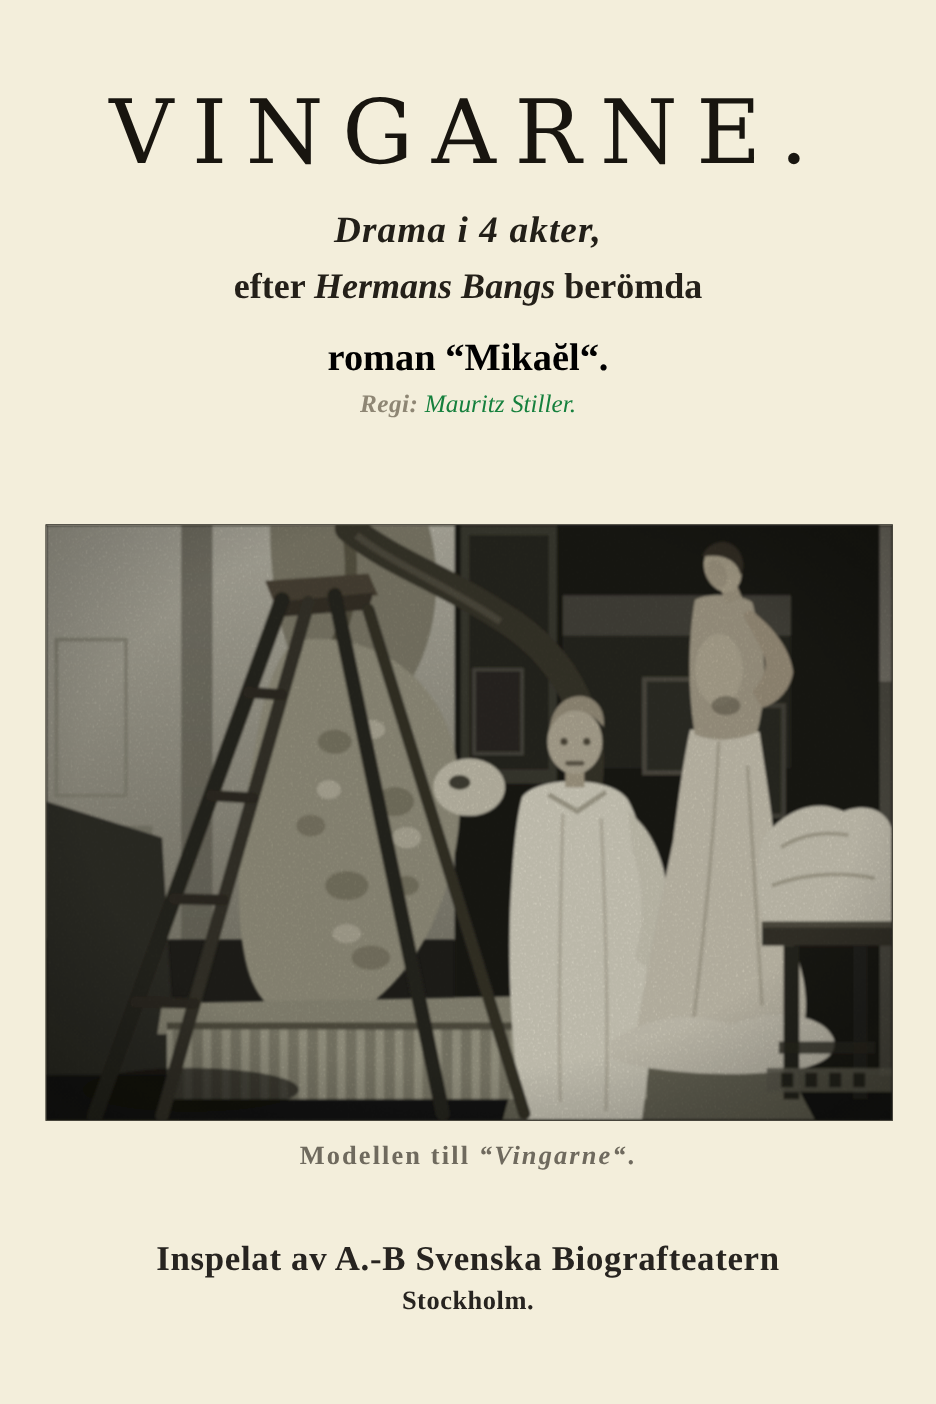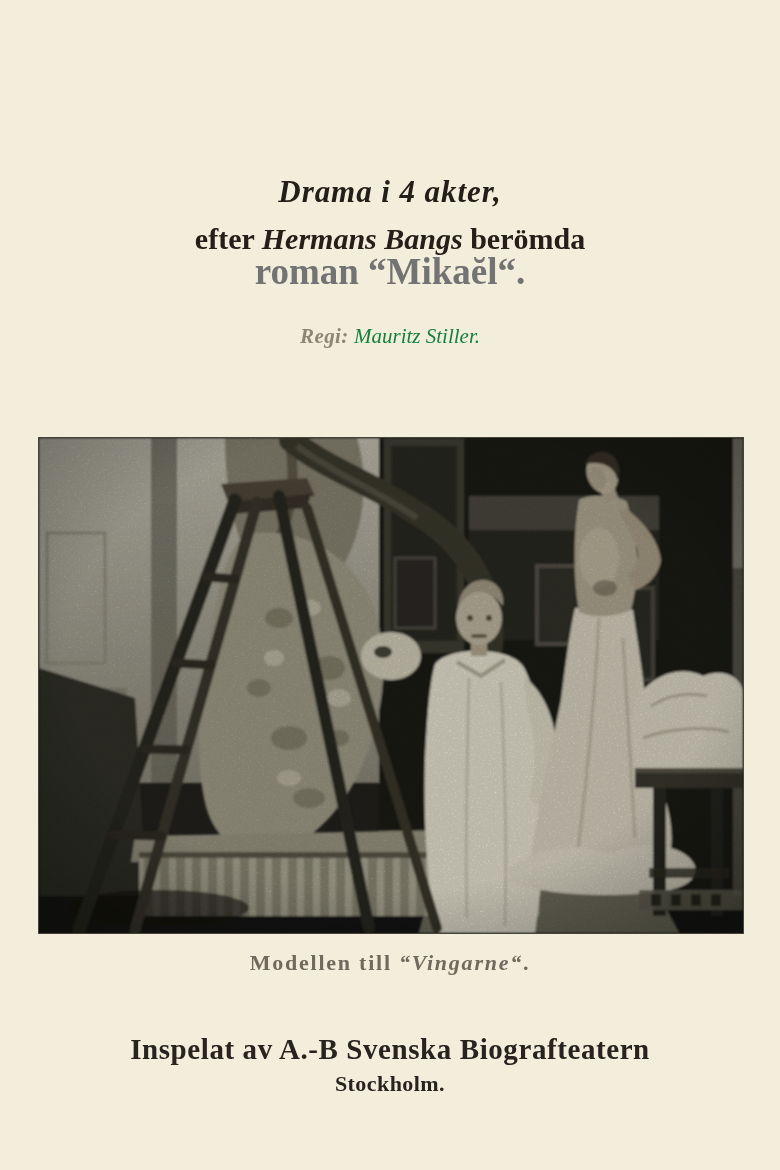--- a/index.html
+++ b/index.html
@@ -18,21 +18,21 @@
     font-size:74px;font-weight:400;
     letter-spacing:0.21em;
     color:#18150f;
   }
   .subtitle{
     top:174px;
     font-size:31px;font-weight:bold;font-style:italic;
     letter-spacing:0.03em;color:#221f18;
   }
   .byline1{top:222px;font-size:30px;font-weight:bold;color:#242019;}
-  .byline2{top:250px;font-size:37px;font-weight:bold;color:#737373;}
+  .byline2{top:279px;font-size:32px;font-weight:bold;color:#000000;}
   .byline1 .it, .byline2 .it{font-style:italic;}
   .director{top:324px;font-size:21px;}
   .director .label{color:#8e8674;font-weight:bold;letter-spacing:0.02em;font-style:italic;}
   .director .name{font-weight:normal;font-style:italic;color:#15803d;}
   .photo-frame{
     position:absolute;top:437px;left:38px;width:704px;height:495px;
     border:1px solid #45433a;background:#23221d;
   }
   .photo-frame svg{display:block;width:100%;height:100%;}
   .caption{
@@ -42,20 +42,21 @@
   }
   .caption .it{font-style:italic;}
   .footer1{top:1033px;font-size:29px;font-weight:bold;color:#272420;letter-spacing:0.02em;}
   .footer2{top:1071px;font-size:22px;font-weight:bold;color:#272420;letter-spacing:0.02em;}
 </style>
 </head>
 <body>
 
 <div class="poster">
 
+  <div class="center-line title">VINGARNE.</div>
 
   <div class="center-line subtitle">Drama i 4 akter,</div>
 
   <div class="center-line byline1"><span>efter </span><span class="it">Hermans Bangs</span><span> berömda</span></div>
 
   <div class="center-line byline2"><span>roman </span><span>“Mikaĕl“.</span></div>
 
   <div class="center-line director"><span class="label">Regi:</span> <span class="name">Mauritz Stiller.</span></div>
 
   <div class="photo-frame" role="img" aria-label="Black-and-white studio photograph: a sculptor in a white smock stands beside a large winged clay sculpture with a wooden stepladder leaning on it; at right a bare-chested model with a white drape around his legs poses with hand on hip, head tilted upward; a stool draped with white cloth stands at far right">

